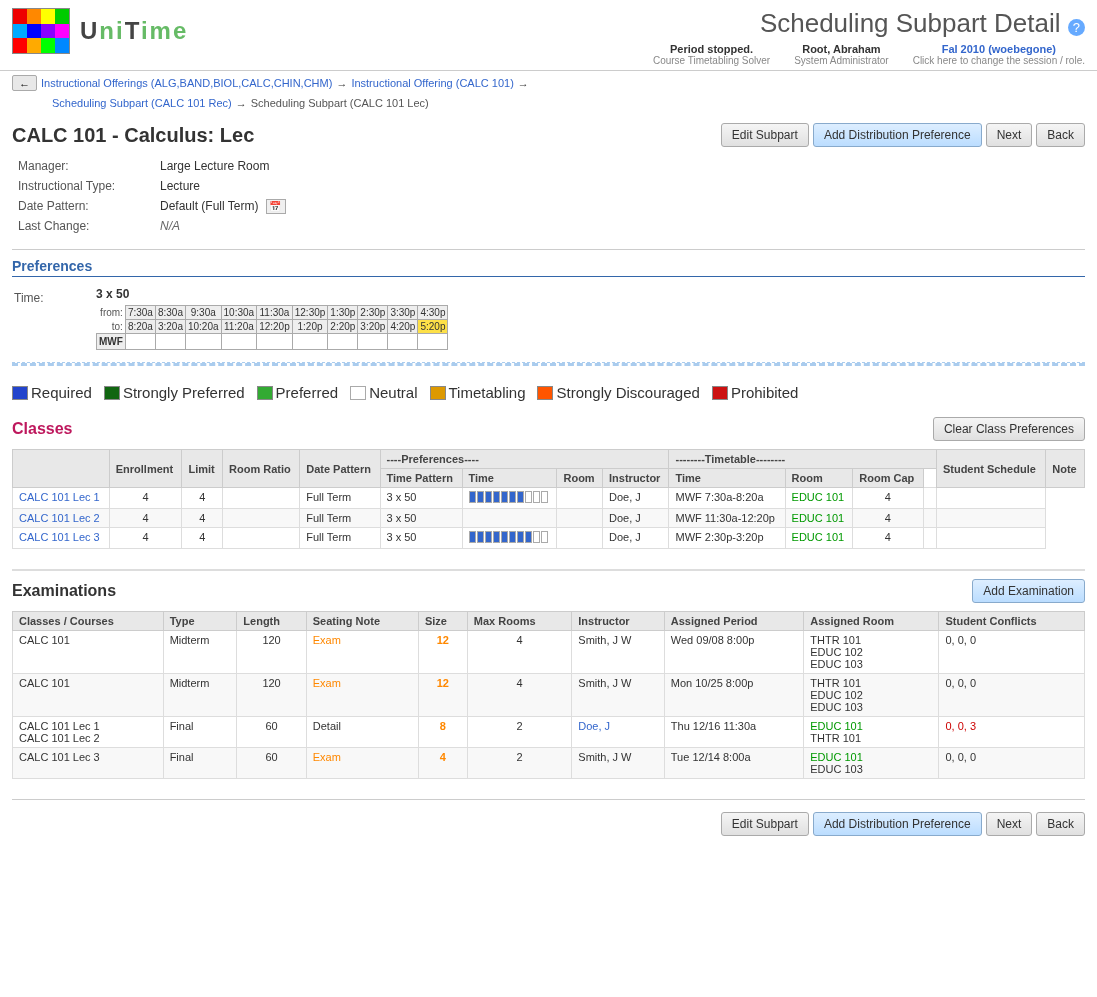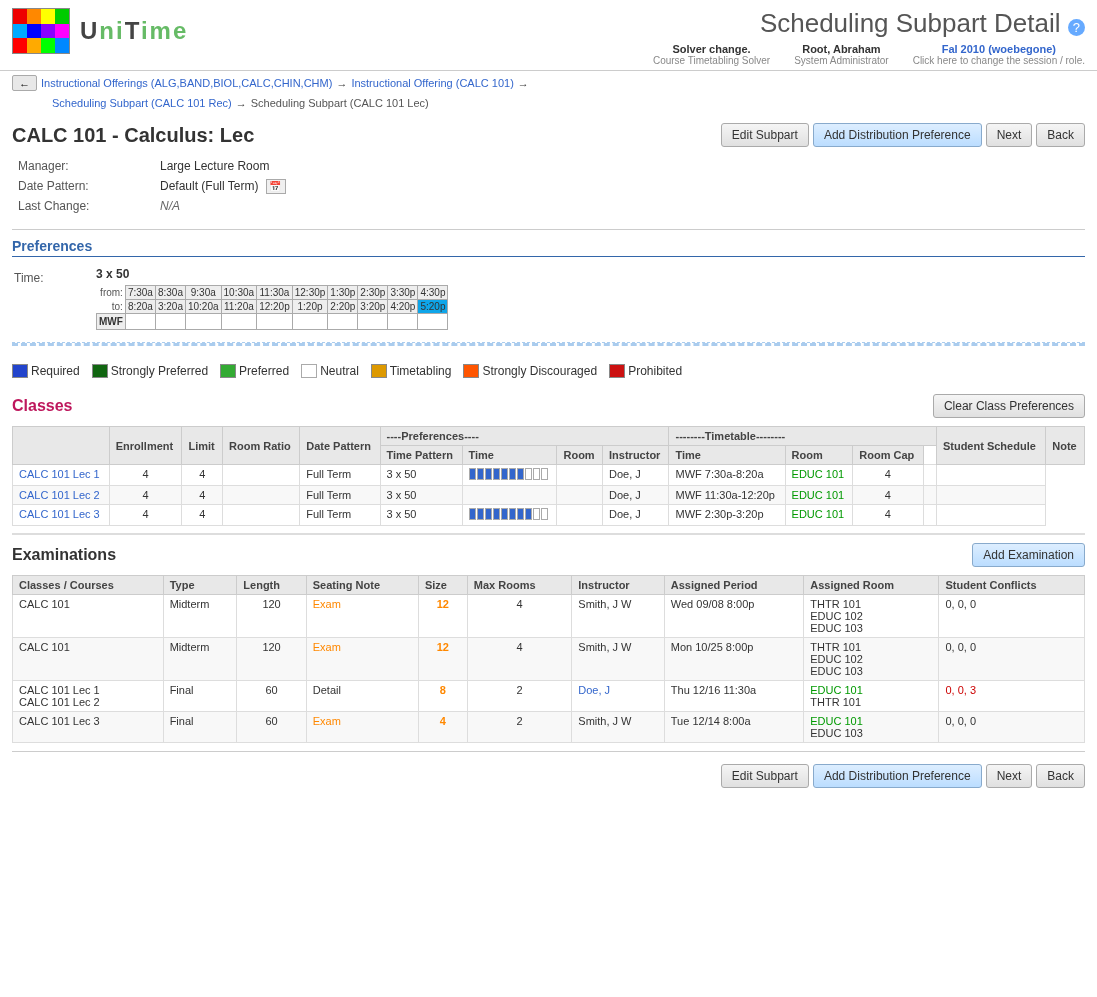--- a/index.html
+++ b/index.html
@@ -32,28 +32,28 @@
     .divider { border: none; border-top: 1px solid #ccc; margin: 8px 0; }
     .divider-blue { border-color: #aaccee; border-style: dashed; }
     
     
     .pref-section-title { color: #36a; font-size: 14px; font-weight: bold; margin-bottom: 8px; border-bottom: 1px solid #36a; padding-bottom: 2px; }
     .time-grid { border-collapse: collapse; }
     .time-grid td, .time-grid th { border: 1px solid #aaa; padding: 1px 3px; font-size: 10px; text-align: center; }
     
     
     .legend { display: flex; gap: 12px; align-items: center; padding: 8px 0; flex-wrap: wrap; }
-    .legend-item { display: flex; align-items: center; gap: 3px; font-size: 12px; }
+    .legend-item { display: flex; align-items: center; gap: 3px; font-size: 15px; }
     .legend-box { width: 16px; height: 14px; border: 1px solid #888; }
     
     
     .classes-header { display: flex; align-items: center; justify-content: space-between; margin-bottom: 8px; padding-top: 8px; }
     
     
-    .data-table { width: 100%; border-collapse: collapse; margin-bottom: 7px; }
+    .data-table { width: 100%; border-collapse: collapse; margin-bottom: 20px; }
     .data-table th { background: #e8e8e8; border: 1px solid #ccc; padding: 3px 6px; font-size: 11px; text-align: left; font-weight: bold; color: #444; }
     .data-table td { border: 1px solid #ddd; padding: 3px 6px; font-size: 11px; vertical-align: top; }
     .data-table tr:nth-child(even) td { background: #f8f8f8; }
     .link-blue { color: #36c; text-decoration: none; }
     .link-green { color: #090; text-decoration: none; }
     
     
     .examinations-header { display: flex; align-items: center; justify-content: space-between; margin-bottom: 8px; border-top: 2px solid #ddd; padding-top: 8px; }
     
     
@@ -87,21 +87,21 @@
       </div>
     </div>
   </div>
   <div class="top-right">
     <div style="font-size:26px;color:#555;margin-bottom:4px;">
       <span>Scheduling Subpart Detail</span>
       <span style="background:#6af;color:#fff;border-radius:50%;padding:1px 5px;font-size:13px;cursor:pointer;">?</span>
     </div>
     <div class="status-bar">
       <div class="status-item">
-        <div style="font-weight:bold;color:#333;">Solver change.</div>
+        <div style="font-weight:bold;color:#333;">Period stopped.</div>
         <div style="font-size:10px;color:#888;">Course Timetabling Solver</div>
       </div>
       <div class="status-item">
         <div style="font-weight:bold;color:#333;">Root, Abraham</div>
         <div style="font-size:10px;color:#888;">System Administrator</div>
       </div>
       <div class="status-item">
         <div style="color:#36c;cursor:pointer;font-weight:bold;">Fal 2010 (woebegone)</div>
         <div style="font-size:10px;color:#888;">Click here to change the session / role.</div>
       </div>
@@ -133,20 +133,24 @@
       <button class="btn">Next</button>
       <button class="btn">Back</button>
     </div>
   </div>
 
   <table class="info-table">
     <tbody>
         <tr>
       <td class="label-cell">Manager:</td>
       <td class="value-cell">Large Lecture Room</td>
+    </tr>
+    <tr>
+      <td class="label-cell">Instructional Type:</td>
+      <td class="value-cell">Lecture</td>
     </tr>
     <tr>
       <td class="label-cell">Date Pattern:</td>
       <td class="value-cell">
         <span>Default (Full Term)</span>
         <span style="margin-left:4px;border:1px solid #aaa;padding:1px 3px;font-size:10px;cursor:pointer;background:#f0f0f0;">📅</span>
       </td>
     </tr>
     <tr>
       <td class="label-cell">Last Change:</td>
@@ -187,21 +191,21 @@
               <td style="font-size:10px;color:#555;text-align:right;border:none;padding-right:2px;">to:</td>
               <td style="border:1px solid #aaa;padding:1px 2px;background:#eee;">8:20a</td>
               <td style="border:1px solid #aaa;padding:1px 2px;background:#eee;">3:20a</td>
               <td style="border:1px solid #aaa;padding:1px 2px;background:#eee;">10:20a</td>
               <td style="border:1px solid #aaa;padding:1px 2px;background:#eee;">11:20a</td>
               <td style="border:1px solid #aaa;padding:1px 2px;background:#eee;">12:20p</td>
               <td style="border:1px solid #aaa;padding:1px 2px;background:#eee;">1:20p</td>
               <td style="border:1px solid #aaa;padding:1px 2px;background:#eee;">2:20p</td>
               <td style="border:1px solid #aaa;padding:1px 2px;background:#eee;">3:20p</td>
               <td style="border:1px solid #aaa;padding:1px 2px;background:#eee;">4:20p</td>
-              <td style="border:1px solid #aaa;padding:1px 2px;background:#0ea5e9;">5:20p</td>
+              <td style="border:1px solid #aaa;padding:1px 2px;background:#fde047;">5:20p</td>
             </tr>
             <tr>
               <td style="border:1px solid #aaa;padding:1px 2px;background:#eee;text-align:center;font-weight:bold;">MWF</td>
               <td style="border:1px solid #aaa;width:22px;height:16px;background:#fff;"></td>
               <td style="border:1px solid #aaa;width:22px;height:16px;background:#fff;"></td>
               <td style="border:1px solid #aaa;width:22px;height:16px;background:#fff;"></td>
               <td style="border:1px solid #aaa;width:22px;height:16px;background:#fff;"></td>
               <td style="border:1px solid #aaa;width:22px;height:16px;background:#fff;"></td>
               <td style="border:1px solid #aaa;width:22px;height:16px;background:#fff;"></td>
               <td style="border:1px solid #aaa;width:22px;height:16px;background:#fff;"></td>

